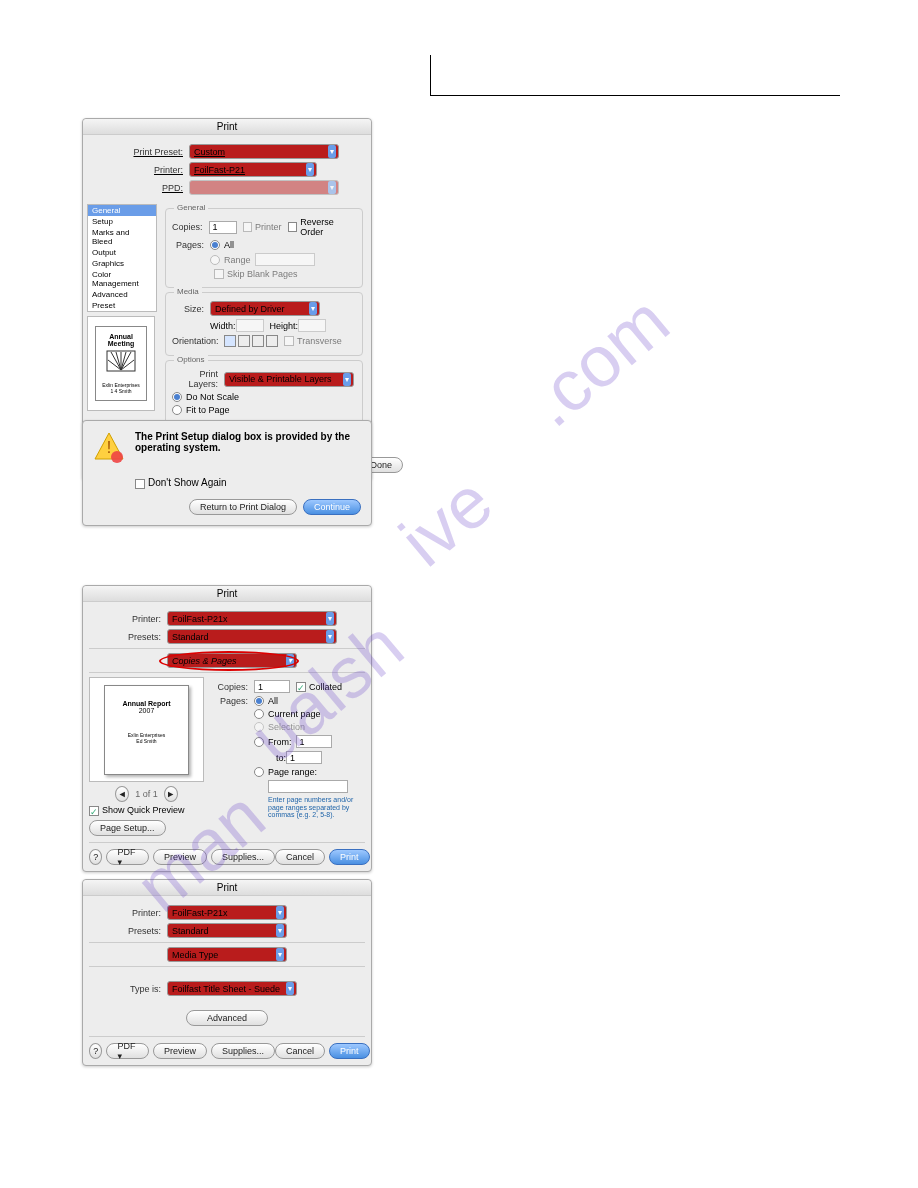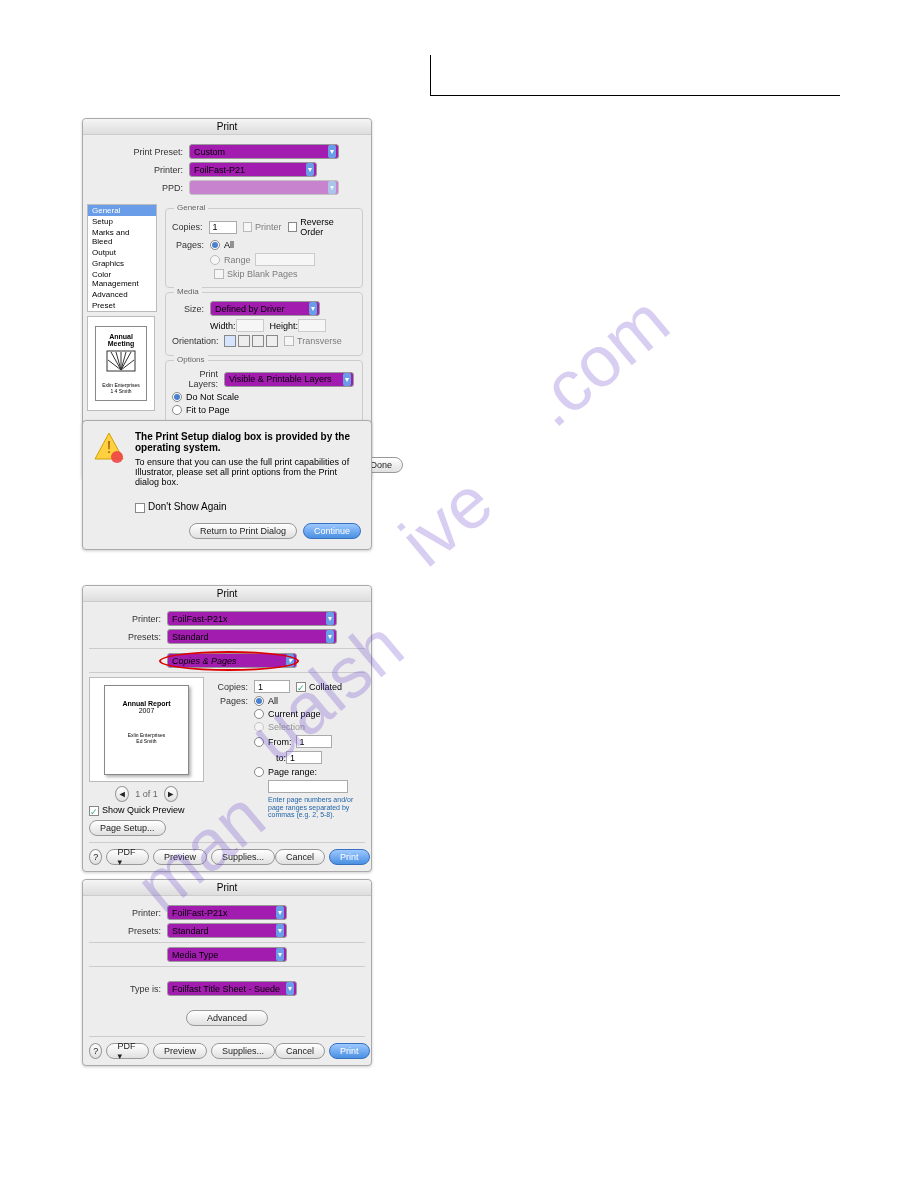--- a/index.html
+++ b/index.html
@@ -8,21 +8,21 @@
 .wm1 { top: 320px; left: 520px; }
 .wm2 { top: 480px; left: 400px; }
 .wm3 { top: 650px; left: 240px; }
 .wm4 { top: 810px; left: 130px; }
 .header-line { position:absolute; top:95px; left:430px; width:410px; height:1px; background:#000; }
 .header-vline { position:absolute; top:55px; left:430px; width:1px; height:40px; background:#000; }
 .dialog { position: absolute; background: #ededed; border: 1px solid #aaa; border-radius: 4px; font-size: 9px; box-shadow: 0 1px 3px rgba(0,0,0,0.2); }
 .dialog .title { text-align:center; font-size:10px; padding:2px 0; background:linear-gradient(#f5f5f5,#ddd); border-bottom:1px solid #ccc; border-radius:4px 4px 0 0; }
 .row { display:flex; align-items:center; margin:3px 0; }
 .lbl { text-align:right; padding-right:6px; color:#333; }
-.select { display:flex; align-items:center; background:#a21caf; border:1px solid #999; border-radius:3px; height:15px; padding:0 4px; position:relative; font-size:9px; }
+.select { display:flex; align-items:center; background:#b91c1c; border:1px solid #999; border-radius:3px; height:15px; padding:0 4px; position:relative; font-size:9px; }
 .select::after { content:"▾"; position:absolute; right:2px; top:0px; background:#6a9de8; color:#fff; border-radius:2px; padding:0 2px; font-size:8px; line-height:13px; }
 .input { background:#fff; border:1px solid #aaa; height:13px; padding:0 3px; font-size:9px; width:28px; }
 .checkbox { display:inline-block; width:10px; height:10px; border:1px solid #888; background:#fff; margin-right:3px; vertical-align:middle; }
 .checkbox.checked::after { content:"✓"; color:#3a7; font-size:9px; line-height:8px; }
 .radio { display:inline-block; width:10px; height:10px; border:1px solid #888; border-radius:50%; background:#fff; margin-right:4px; vertical-align:middle; position:relative; }
 .radio.checked::after { content:""; position:absolute; width:6px; height:6px; background:#4a80d0; border-radius:50%; top:1px; left:1px; }
 .btn { display:inline-flex; align-items:center; justify-content:center; background:linear-gradient(#fff,#e0e0e0); border:1px solid #999; border-radius:10px; height:16px; padding:0 10px; font-size:9px; color:#222; }
 .btn.primary { background:linear-gradient(#9dc8ff,#4a90e2); color:#fff; border-color:#3a70c0; }
 .fieldset { border:1px solid #ccc; border-radius:4px; margin:4px; padding:5px 6px; position:relative; }
 .fieldset .legend { position:absolute; top:-6px; left:8px; background:#ededed; padding:0 3px; font-size:8px; color:#666; }
@@ -42,21 +42,21 @@
 <div class="header-vline"></div>
 <div class="header-line"></div>
 
 <div class="watermark wm1">.com</div>
 <div class="watermark wm2">ive</div>
 <div class="watermark wm3">ualsh</div>
 <div class="watermark wm4">man</div>
 
 <div class="dialog" style="left:82px; top:118px; width:290px;">
   <div class="title">Print</div>
-  <div style="padding:6px;">
+  <div style="padding:6px;text-decoration:underline;">
     <div class="row">
         <div class="lbl" style="width:100px;">Print Preset:</div>
       <div class="select" style="width:150px;">
           <span>Custom</span>
         </div>
       </div>
     <div class="row">
         <div class="lbl" style="width:100px;">Printer:</div>
       <div class="select" style="width:128px;">
           <span>FoilFast-P21</span>
@@ -193,21 +193,20 @@
   <div style="display:flex; gap:10px;">
     <div class="warn-icon">
       <svg width="32" height="32">
           <polygon points="16,2 30,28 2,28" fill="#ffd040" stroke="#d0a000"></polygon>
           <text x="16" y="22" font-size="16" text-anchor="middle" fill="#a05000">!</text>
           <circle cx="24" cy="26" r="6" fill="#e44" opacity="0.9"></circle>
         </svg>
     </div>
     <div style="flex:1;">
       <div style="font-weight:bold; font-size:10px;">The Print Setup dialog box is provided by the operating system.</div>
-      <div style="margin-top:4px; font-size:9px;">To ensure that you can use the full print capabilities of Illustrator, please set all print options from the Print dialog box.</div>
     </div>
   </div>
   <div style="margin:14px 0 0 42px;"><span class="checkbox"></span><span style="font-size:10px;">Don't Show Again</span></div>
   <div style="display:flex; justify-content:flex-end; gap:6px; margin-top:10px;">
     <span class="btn">Return to Print Dialog</span>
     <span class="btn primary">Continue</span>
   </div>
 </div>
 
 <div class="dialog" style="left:82px; top:585px; width:290px;">

